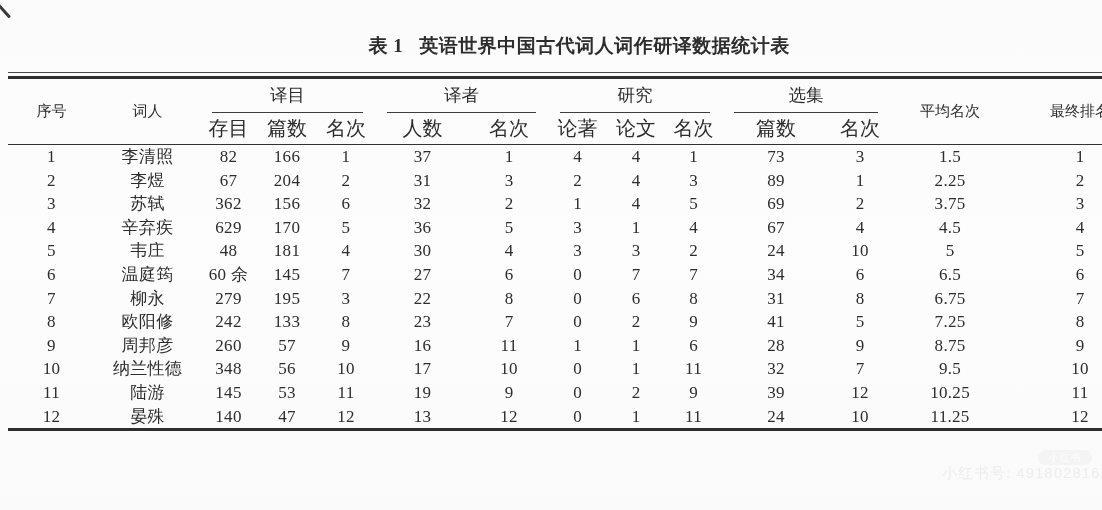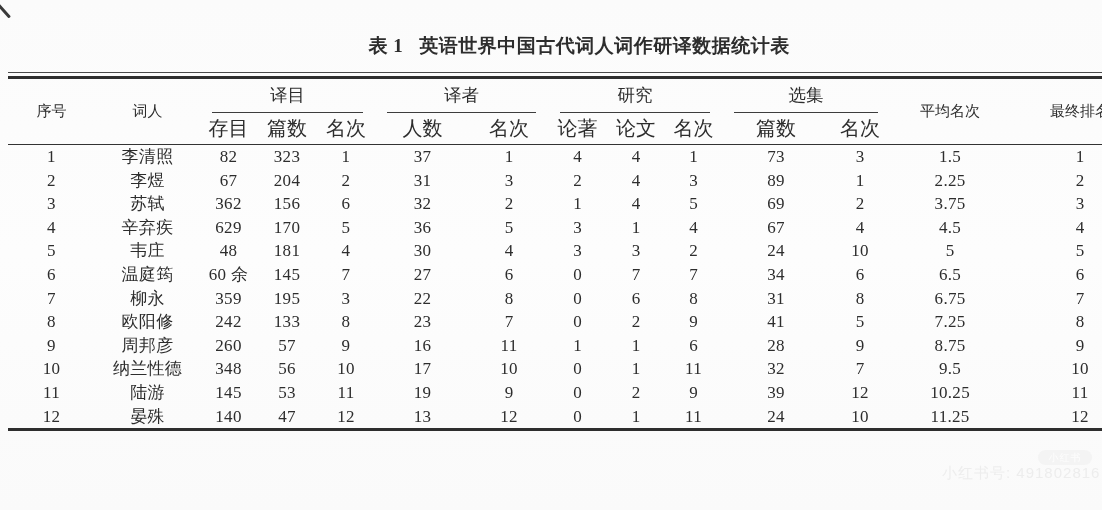--- a/index.html
+++ b/index.html
@@ -174,21 +174,21 @@
           <th>名次</th>
           <th>篇数</th>
           <th>名次</th>
         </tr>
       </thead>
       <tbody>
           <tr>
             <td>1</td>
             <td>李清照</td>
             <td>82</td>
-            <td>323</td>
+            <td>166</td>
             <td>1</td>
             <td>37</td>
             <td>1</td>
             <td>4</td>
             <td>4</td>
             <td>1</td>
             <td>73</td>
             <td>3</td>
             <td>1.5</td>
             <td>1</td>
@@ -269,21 +269,21 @@
             <td>7</td>
             <td>7</td>
             <td>34</td>
             <td>6</td>
             <td>6.5</td>
             <td>6</td>
           </tr>
           <tr>
             <td>7</td>
             <td>柳永</td>
-            <td>359</td>
+            <td>279</td>
             <td>195</td>
             <td>3</td>
             <td>22</td>
             <td>8</td>
             <td>0</td>
             <td>6</td>
             <td>8</td>
             <td>31</td>
             <td>8</td>
             <td>6.75</td>

